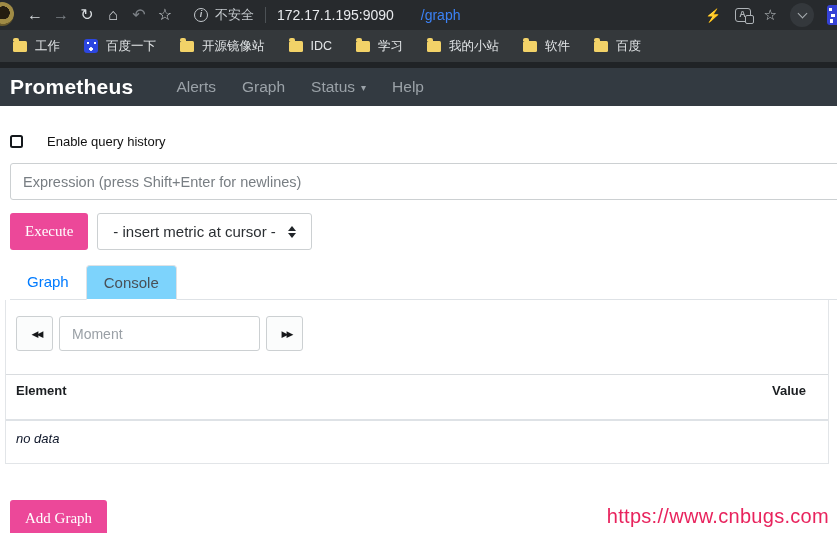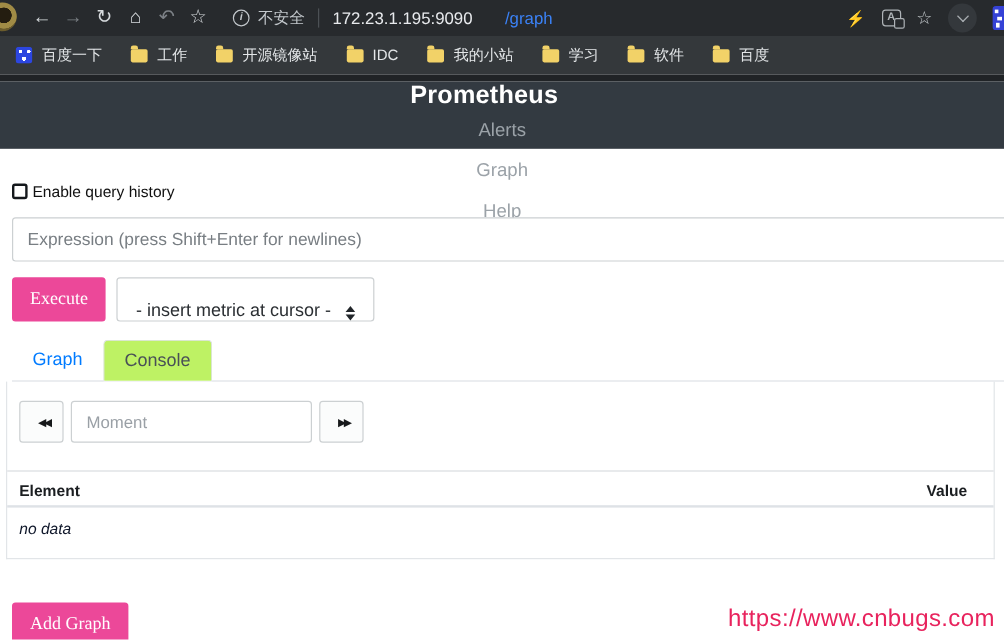--- a/index.html
+++ b/index.html
@@ -77,60 +77,60 @@
                       radial-gradient(circle, #fff 0 1.4px, transparent 1.5px),
                       radial-gradient(ellipse 2.6px 2px, #fff 0 2px, transparent 2.1px);
     background-size:4px 4px, 4px 4px, 8px 6px;
     background-position:1.5px 2px, 8.5px 2px, 3px 6.5px;
     background-repeat:no-repeat;
   }
   .chrome-strip { height:6px; background:#202326; }
 
   
   .prom-navbar {
-    height:56px; background:#333a41; display:flex; align-items:center; padding:0 10px;flex-direction:column;
+    height:38px; background:#333a41; display:flex; align-items:center; padding:0 10px;
   }
   .brand { color:#ffffff; font-size:21px; font-weight:600; letter-spacing:.2px; margin-right:30px; }
   .nav-link { color:#9ba2a8; font-size:15.5px; padding:8px 13px; display:flex; align-items:center; gap:6px; }
   .caret { font-size:10px; color:#9ba2a8; }
 
   
   .content { padding-left:10px; position:relative; }
 
-  .history-row { margin-top:28px; display:flex; align-items:center; gap:4px; font-size:13px; color:#111; }
+  .history-row { margin-top:28px; display:flex; align-items:center; gap:24px; font-size:13px; color:#111; }
   .history-checkbox {
     appearance:none; -webkit-appearance:none; width:13px; height:13px; margin:0;
     border:2px solid #14181c; border-radius:2.5px; background:#fff;
   }
 
   .expression-input {
     display:block; margin-top:14px; width:calc(100% + 4px); height:37px;
     border:1px solid #ccd0d2; border-radius:3px; padding:0 12px;
     font-size:14.5px; color:#212529; font-family:"Liberation Sans", sans-serif;
   }
   .expression-input::placeholder { color:#787e83; opacity:1; }
 
   .execute-row { margin-top:13px; display:flex; align-items:center; gap:9px; }
   .btn-primary {
     background:#ec4899; color:#fff; border:none; border-radius:3px;
     height:37px; padding:0 15px; font-size:15px; font-family:Liberation Serif, serif;
   }
   .metric-select {
     height:37px; border:1px solid #ccd0d2; border-radius:3px; background:#fff;
-    display:flex; align-items:flex-end; gap:12px; padding:0 15px; font-size:15px; color:#2b2f33;
+    display:flex; align-items:center; gap:12px; padding:0 15px; font-size:15px; color:#2b2f33;
   }
   .updown { display:flex; flex-direction:column; gap:2px; }
   .tri-up   { width:0; height:0; border-left:4px solid transparent; border-right:4px solid transparent; border-bottom:5px solid #212529; }
   .tri-down { width:0; height:0; border-left:4px solid transparent; border-right:4px solid transparent; border-top:5px solid #212529; }
 
   .tabs { margin-top:15px; display:flex; border-bottom:1px solid #dee2e6; }
   .tab { padding:8px 17px; font-size:15px; }
   .tab-graph { color:#007bff; }
   .tab-console {
-    background:#bef264; border:1px solid #dee2e6; border-bottom:1px solid #fff;
+    background:#7dd3fc; border:1px solid #dee2e6; border-bottom:1px solid #fff;
     margin-bottom:-1px; border-radius:4px 4px 0 0; color:#495057;
   }
 
   .console-panel {
     border:1px solid #e2e5e8; border-top:none;
     margin-left:-5px; margin-right:8px; padding:16px 0 15px 0;
   }
   .console-controls { display:flex; align-items:center; padding:0 10px; }
   .step-btn {
     height:35px; width:37px; border:1px solid #ccd0d2; background:#fbfcfc; border-radius:3px;
@@ -140,21 +140,21 @@
   .moment-input {
     height:35px; width:201px; border:1px solid #ccd0d2; border-radius:3px;
     margin:0 6px; padding:0 12px; font-size:14px; color:#212529;
     font-family:"Liberation Sans", sans-serif;
   }
   .moment-input::placeholder { color:#9aa0a6; opacity:1; }
 
   .console-table { margin-top:23px; border-top:1px solid #d9dcdf; }
   .table-header {
     display:flex; justify-content:space-between; align-items:center;
-    padding:8px 10px 5px 10px; border-bottom:2px solid #dee2e6;
+    padding:8px 10px 21px 10px; border-bottom:2px solid #dee2e6;
     font-size:13px; font-weight:bold; color:#1b1e21;
   }
   .value-col { margin-right:12px; }
   .no-data { font-style:italic; font-size:13px; color:#0f172a; padding:10px 10px 2px 10px; }
 
   .add-graph-btn { margin-top:36px; height:36px; }
 
   .watermark {
     position:absolute; right:8px; bottom:5px;
     font-size:20px; color:#e8235d; letter-spacing:.3px; white-space:nowrap;text-align:right;
@@ -170,57 +170,57 @@
   <span class="tb-icon">↻</span>
   <span class="tb-icon">⌂</span>
   <span class="tb-icon dim">↶</span>
   <span class="tb-icon">☆</span>
 
   <span class="security">
     <span class="info-icon">i</span>
     <span>不安全</span>
   </span>
   <span class="separator"></span>
-  <span class="url"><span>172.23.1.195:9090</span><span class="url-path">/graph</span></span>
+  <span class="url"><span>172.17.1.195:9090</span><span class="url-path">/graph</span></span>
 
   <span class="toolbar-right">
     <span class="bolt-icon">⚡</span>
     <span class="translate-icon">A</span>
     <span class="star-icon2">☆</span>
     <span class="chevron-circle">
         <span class="chevron-down"></span>
       </span>
     <span class="ext-sliver"></span>
   </span>
 </div>
 
 <div class="bookmarks-bar">
   <span class="bm-item">
+    <span class="folder-icon"></span>
+    <span>工作</span>
+  </span>
+  <span class="bm-item">
     <span class="baidu-icon"></span>
     <span>百度一下</span>
   </span>
   <span class="bm-item">
     <span class="folder-icon"></span>
-    <span>工作</span>
-  </span>
-  <span class="bm-item">
-    <span class="folder-icon"></span>
     <span>开源镜像站</span>
   </span>
   <span class="bm-item">
     <span class="folder-icon"></span>
     <span>IDC</span>
   </span>
   <span class="bm-item">
     <span class="folder-icon"></span>
+    <span>学习</span>
+  </span>
+  <span class="bm-item">
+    <span class="folder-icon"></span>
     <span>我的小站</span>
-  </span>
-  <span class="bm-item">
-    <span class="folder-icon"></span>
-    <span>学习</span>
   </span>
   <span class="bm-item">
     <span class="folder-icon"></span>
     <span>软件</span>
   </span>
   <span class="bm-item">
     <span class="folder-icon"></span>
     <span>百度</span>
   </span>
 </div>
@@ -229,25 +229,25 @@
 
 <div class="prom-navbar">
   <span class="brand">Prometheus</span>
   <span class="nav-link">
       <span>Alerts</span>
     </span>
   <span class="nav-link">
       <span>Graph</span>
     </span>
   <span class="nav-link">
-      <span>Help</span>
-    </span>
-  <span class="nav-link">
       <span>Status</span>
       <span class="caret">▾</span>
+    </span>
+  <span class="nav-link">
+      <span>Help</span>
     </span>
 </div>
 
 <div class="content">
 
   <label class="history-row">
     <input type="checkbox" class="history-checkbox" style="">
     <span>Enable query history</span>
   </label>
 

